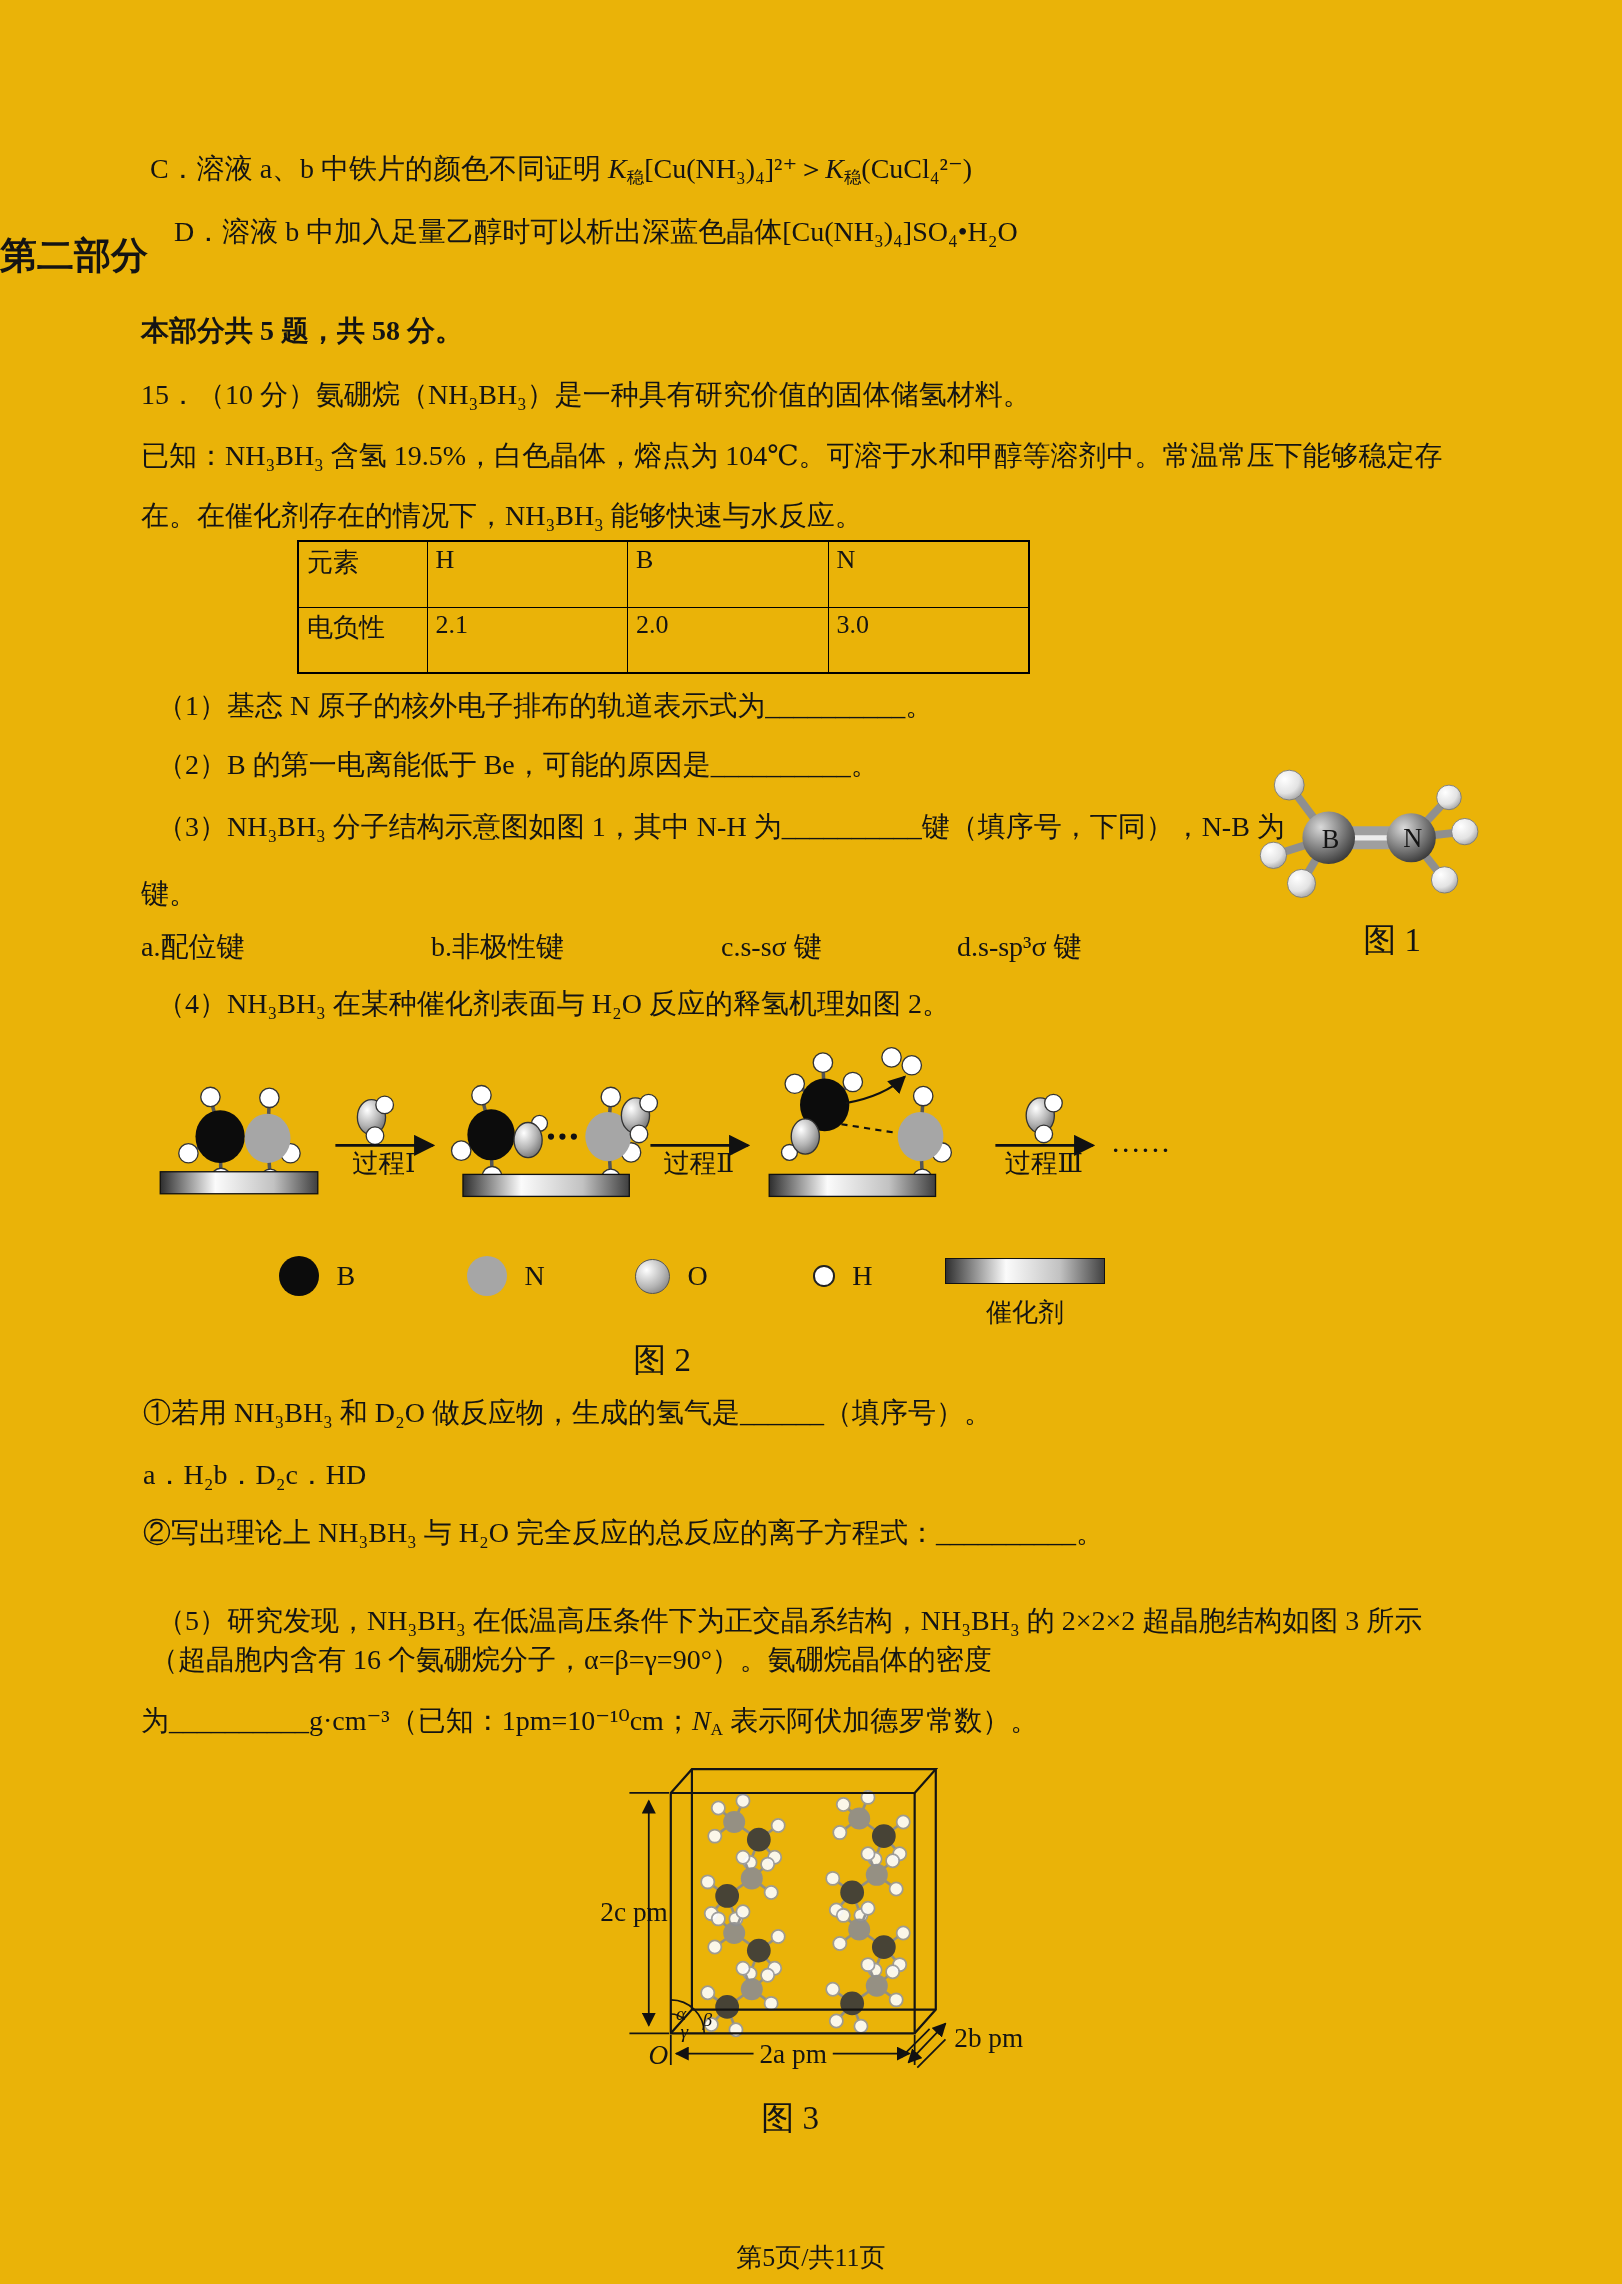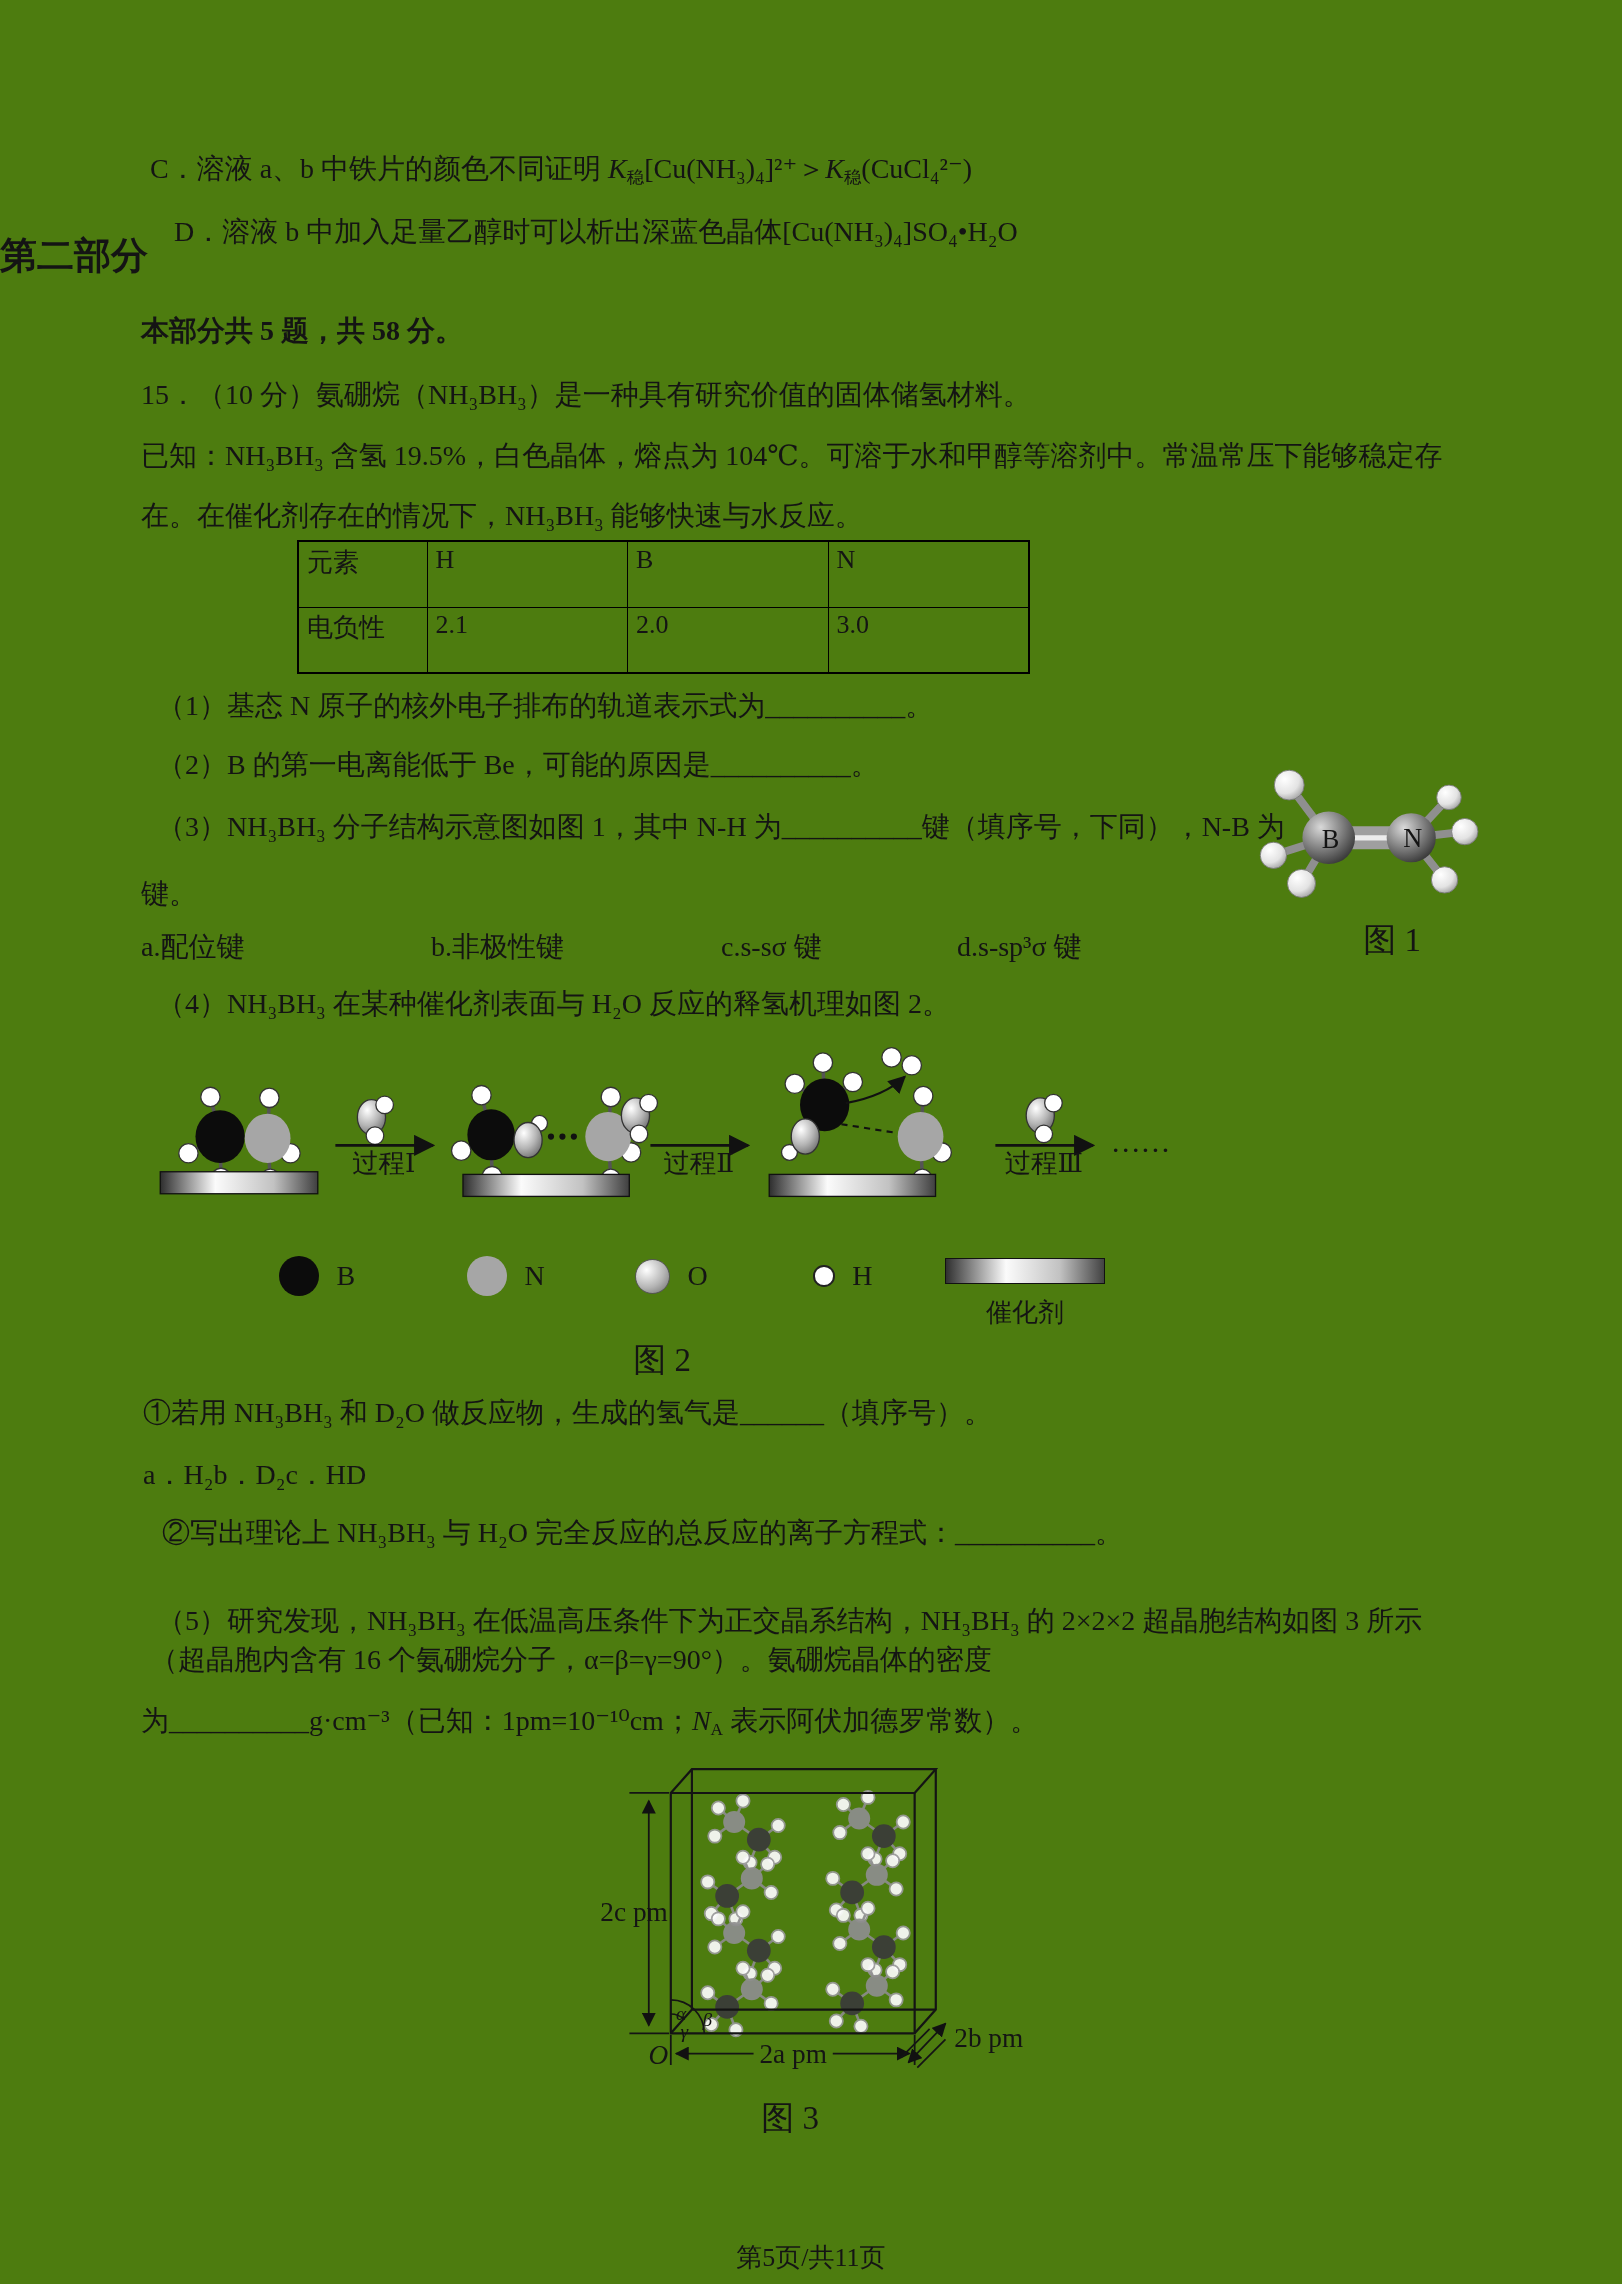--- a/index.html
+++ b/index.html
@@ -1,17 +1,17 @@
 <!DOCTYPE html>
 <html style="font-size:14px"><head>
 <meta charset="utf-8">
 <style>
   html,body{margin:0;padding:0;background:#e8e8e8;}
   .page{
-    position:relative; width:1622px; height:2284px; background:#4d7c0f;
+    position:relative; width:1622px; height:2284px; background:#eab308;
     font-family:"Liberation Serif","DejaVu Serif",serif; color:#141414;
     overflow:hidden; margin:0 auto;
   }
   .ln{position:absolute; font-size:28px; white-space:nowrap; line-height:1.25;}
   .bold{font-weight:bold;}
   .it{font-style:italic;}
   .sb{font-size:0.62em; vertical-align:-0.28em;}
   .sec-title{position:absolute; left:0; width:1622px; font-size:37px; font-weight:bold;}
   .etable{position:absolute; left:297px; top:540px; border-collapse:collapse; table-layout:fixed;
           font-size:26px; border:2.6px solid #000;}
@@ -254,21 +254,21 @@
     <span class="leg-t">H</span>
   </div>
   <div class="leg-col" style="left:945px; top:1258px;">
     <span class="cat-bar"></span>
     <span class="cat-t">催化剂</span>
   </div>
   <div class="cap" style="left:609px; top:1338px;">图 2</div>
 
   <div class="ln" style="left:143px; top:1395px;">①若用 NH₃BH₃ 和 D₂O 做反应物，生成的氢气是______（填序号）。</div>
   <div class="ln" style="left:143px; top:1457px;">a．H₂b．D₂c．HD</div>
-  <div class="ln" style="left:143px; top:1515px;margin-left:19px;">②写出理论上 NH₃BH₃ 与 H₂O 完全反应的总反应的离子方程式：__________。</div>
+  <div class="ln" style="left:143px; top:1515px;">②写出理论上 NH₃BH₃ 与 H₂O 完全反应的总反应的离子方程式：__________。</div>
 
   <div class="ln" style="left:157px; top:1580px;margin-top:23px;">（5）研究发现，NH₃BH₃ 在低温高压条件下为正交晶系结构，NH₃BH₃ 的 2×2×2 超晶胞结构如图 3 所示</div>
   <div class="ln" style="left:150px; top:1642px;">（超晶胞内含有 16 个氨硼烷分子，α=β=γ=90°）。氨硼烷晶体的密度</div>
   <div class="ln" style="left:141px; top:1703px;"><span>为</span><span>__________</span><span>g·cm⁻³（已知：1pm=10⁻¹⁰cm；</span><span class="it">N</span><span class="sb">A</span><span> 表示阿伏加德罗常数）。</span></div>
 
   <svg style="left:581px; top:1755px;" width="493" height="370" viewBox="0 0 560 420">
     <defs>
       <marker id="f3arr" viewBox="0 0 10 10" refX="9" refY="5" markerWidth="8" markerHeight="8" orient="auto-start-reverse">
         <path d="M0,0 L10,5 L0,10 Z" fill="#111"></path>
       </marker>

